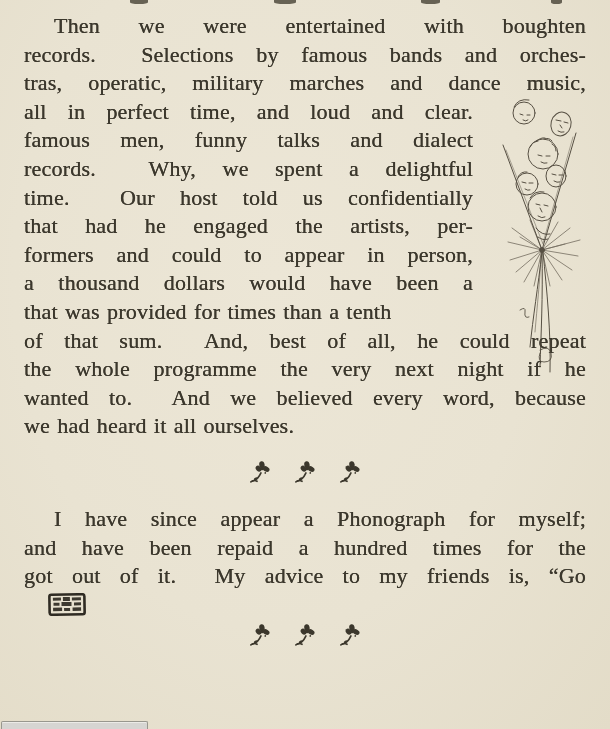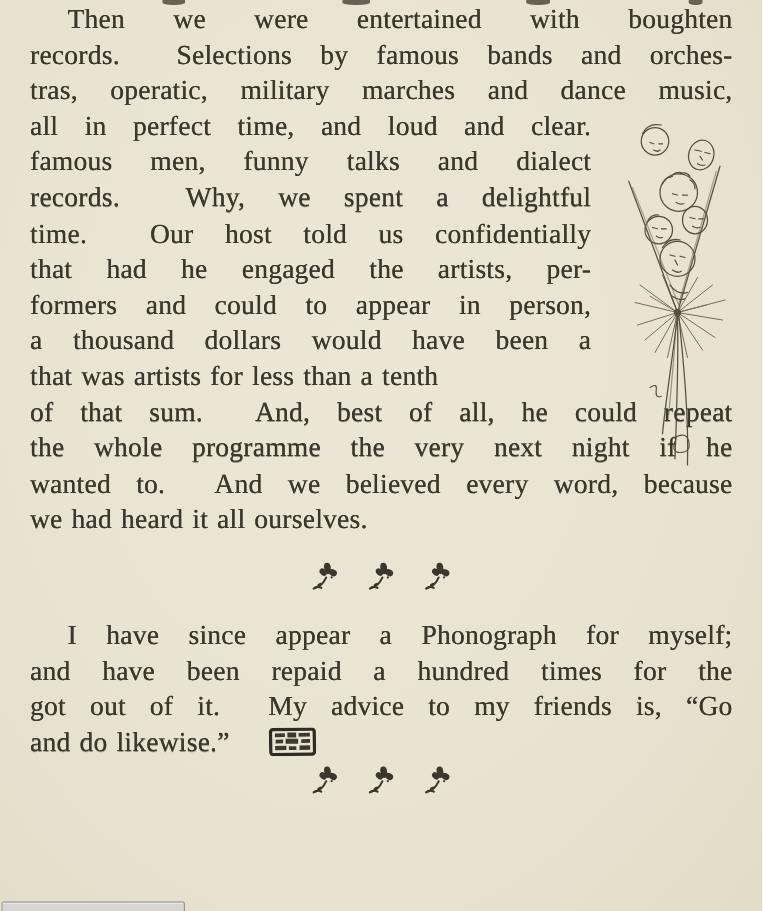--- a/index.html
+++ b/index.html
@@ -8,21 +8,21 @@
     background:#ffffff;
     font-family:"Liberation Serif","DejaVu Serif",serif;
   }
   .page{
     position:relative;width:610px;height:729px;overflow:hidden;
     background:radial-gradient(ellipse at 45% 38%, #ece6d6 0%, #e9e3d2 55%, #e3dcc8 100%);
     color:#3b372c;
   }
   
   .para{margin-left:24px;}
-  #para-1{padding-top:1px;}
+  #para-1{padding-top:12px;}
   #para-2{margin-top:21px;}
   .line{
     height:28.6px;line-height:28.6px;width:562px;
     font-size:22px;letter-spacing:0.2px;word-spacing:1.5px;
     white-space:nowrap;text-align:left;
     color:#3b372c;
     text-shadow:0 0 0.5px rgba(59,55,44,0.75), 0.2px 0.2px 0.4px rgba(59,55,44,0.45);
   }
   .line.n{width:449px;}
   .line.ind{text-indent:30px;}
@@ -103,21 +103,21 @@
       <div class="line j ind"><span>Then we were entertained with boughten</span></div>
       <div class="line j"><span>records.&nbsp; Selections by famous bands and orches-</span></div>
       <div class="line j"><span>tras, operatic, military marches and dance music,</span></div>
       <div class="line j n"><span>all in perfect time, and loud and clear.</span></div>
       <div class="line j n"><span>famous men, funny talks and dialect</span></div>
       <div class="line j n"><span>records.&nbsp; Why, we spent a delightful</span></div>
       <div class="line j n"><span>time.&nbsp; Our host told us confidentially</span></div>
       <div class="line j n"><span>that had he engaged the artists, per-</span></div>
       <div class="line j n"><span>formers and could to appear in person,</span></div>
       <div class="line j n"><span>a thousand dollars would have been a</span></div>
-      <div class="line n"><span>that was artists for less than a tenth</span></div>
+      <div class="line n"><span>that was provided for times than a tenth</span></div>
       <div class="line j"><span>of that sum.&nbsp; And, best of all, he could repeat</span></div>
       <div class="line j"><span>the whole programme the very next night if he</span></div>
       <div class="line j"><span>wanted to.&nbsp; And we believed every word, because</span></div>
       <div class="line"><span>we had heard it all ourselves.</span></div>
     </div>
 
   <div id="orn-1" class="orn-row">
   <svg class="fleuron" viewBox="0 0 22 25">
     <g fill="#3b372c" stroke="none">
       <ellipse cx="13" cy="5" rx="2.8" ry="3.8" transform="rotate(-10 13 5)"></ellipse>
@@ -161,21 +161,21 @@
       <path d="M3,22 C6,21.5 9.5,19 12,13.5"></path>
       <path d="M1.5,22.8 q3.2,-2.6 6.4,-0.6"></path>
     </g>
   </svg>
 </div>
 
   <div id="para-2" class="para">
       <div class="line j ind"><span>I have since appear a Phonograph for myself;</span></div>
       <div class="line j"><span>and have been repaid a hundred times for the</span></div>
       <div class="line j"><span>got out of it.&nbsp; My advice to my friends is, “Go</span></div>
-      <div class="line"><span>and do likewise.”</span>
+      <div class="line">
   <svg class="stamp" viewBox="0 0 38 23">
     <g transform="rotate(-1 19 11)">
       <rect x="1.5" y="1.5" width="35" height="20" rx="2" fill="none" stroke="#2f2b23" stroke-width="2.6"></rect>
       <g fill="#2f2b23" opacity="0.92">
         <rect x="5" y="4.5" width="8" height="3"></rect>
         <rect x="15" y="4" width="7" height="4"></rect>
         <rect x="24" y="4.5" width="9" height="3"></rect>
         <rect x="5.5" y="9.5" width="6" height="3"></rect>
         <rect x="13.5" y="9" width="10" height="4"></rect>
         <rect x="26" y="9.5" width="7" height="3"></rect>

